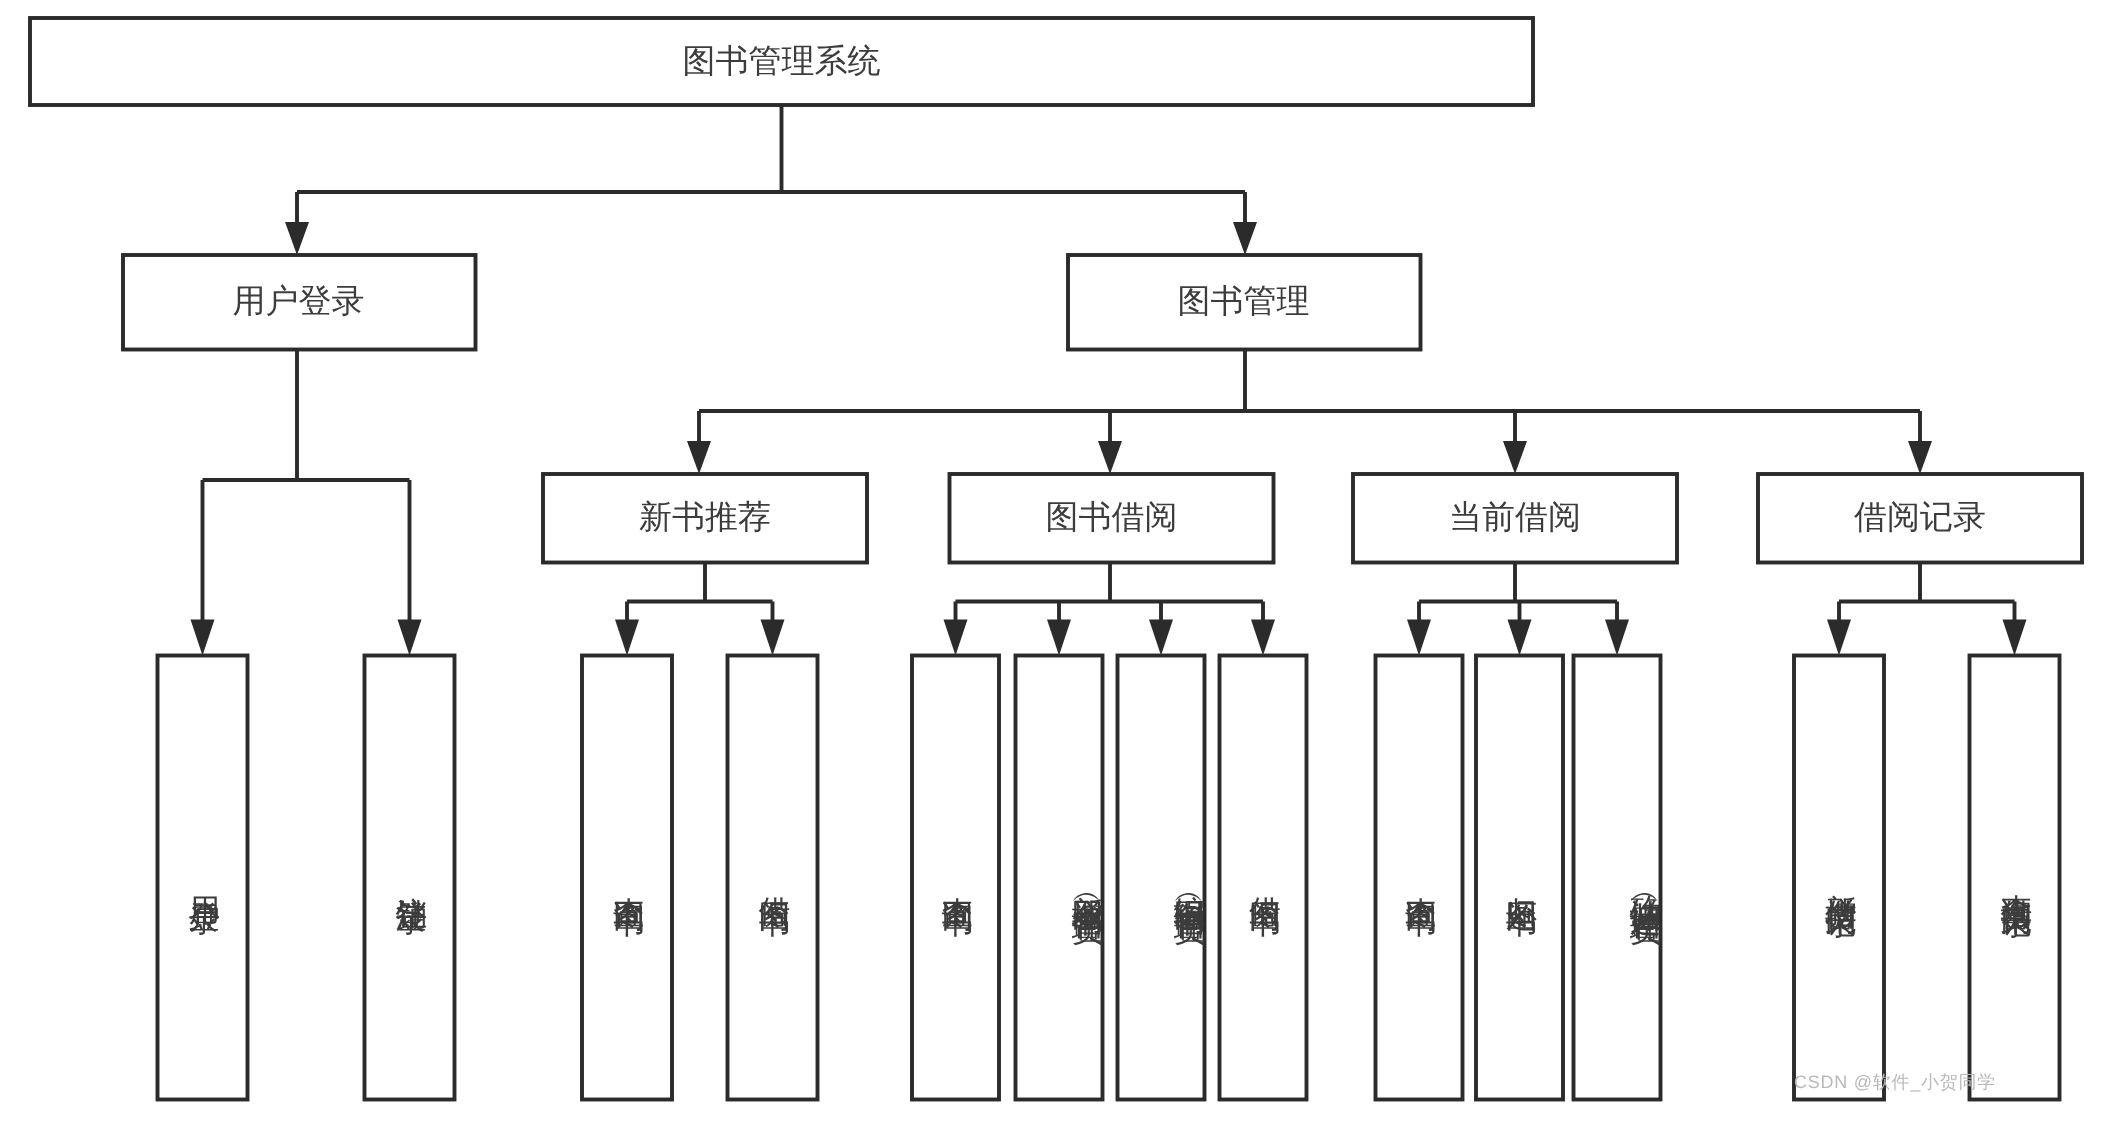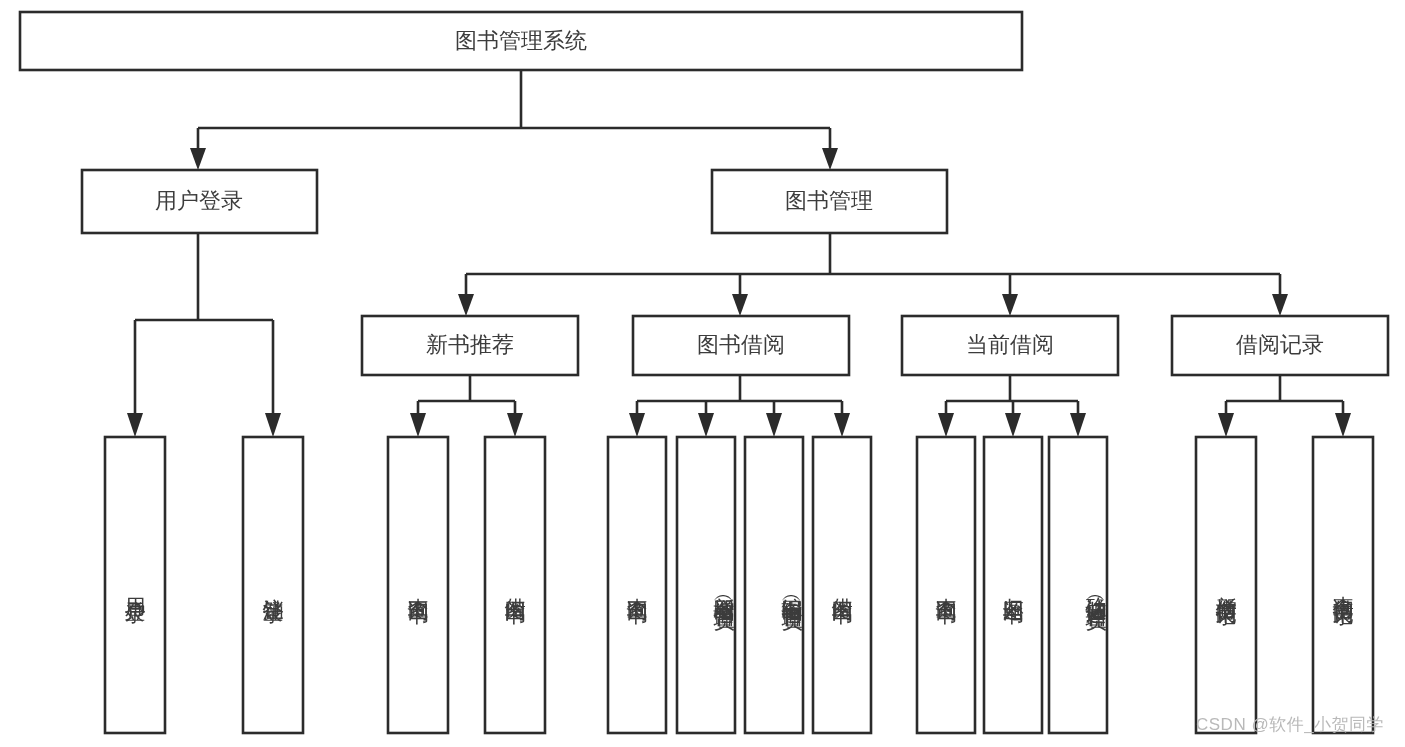--- a/index.html
+++ b/index.html
@@ -62,21 +62,21 @@
     align-items: center;
     justify-content: center;
     text-align: center;
     user-select: none;
     white-space: nowrap;
   }
   .watermark {
     position: absolute;
     color: #b9b9b9;
     font-family: "Liberation Sans", "DejaVu Sans", sans-serif;
-    font-size: 17px;
+    font-size: 12px;
     letter-spacing: 0.5px;
     white-space: nowrap;
     pointer-events: none;
   }
 </style>
 </head>
 <body>
 
 <div id="diagram-root">
 

